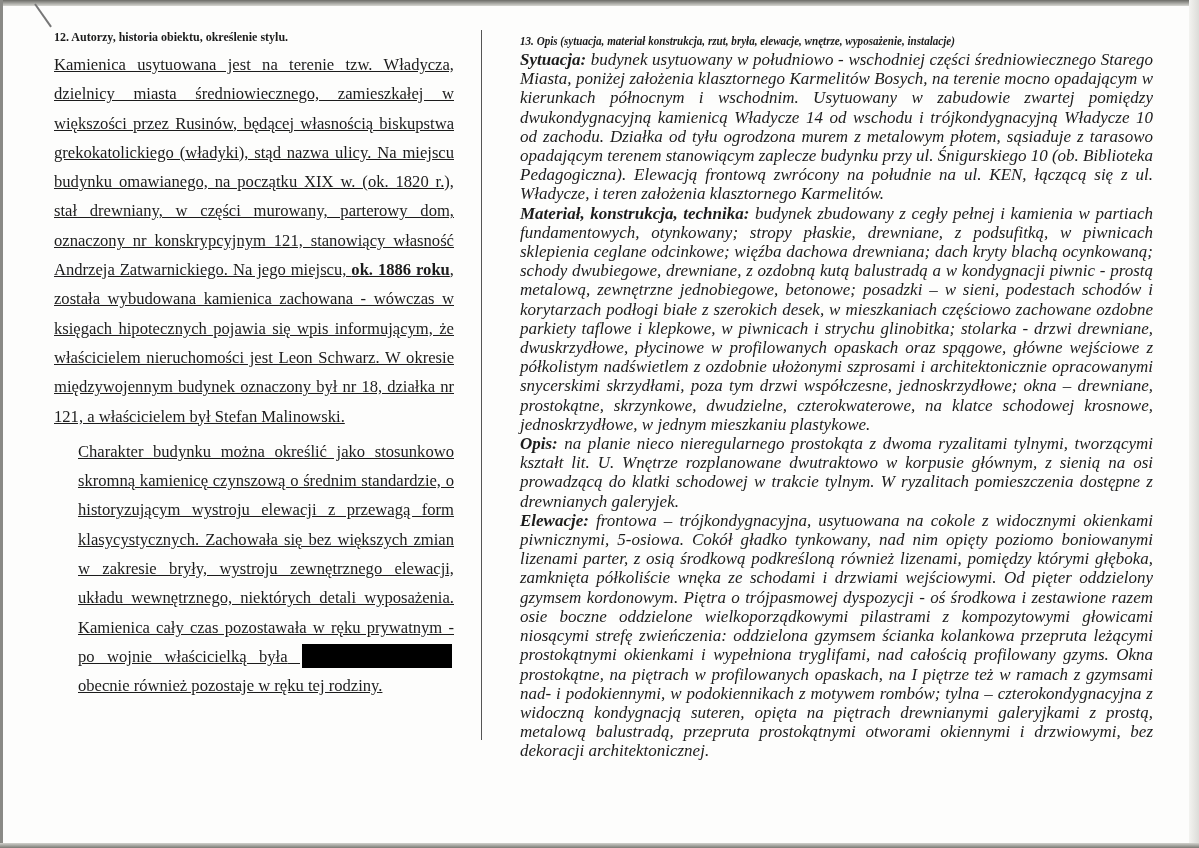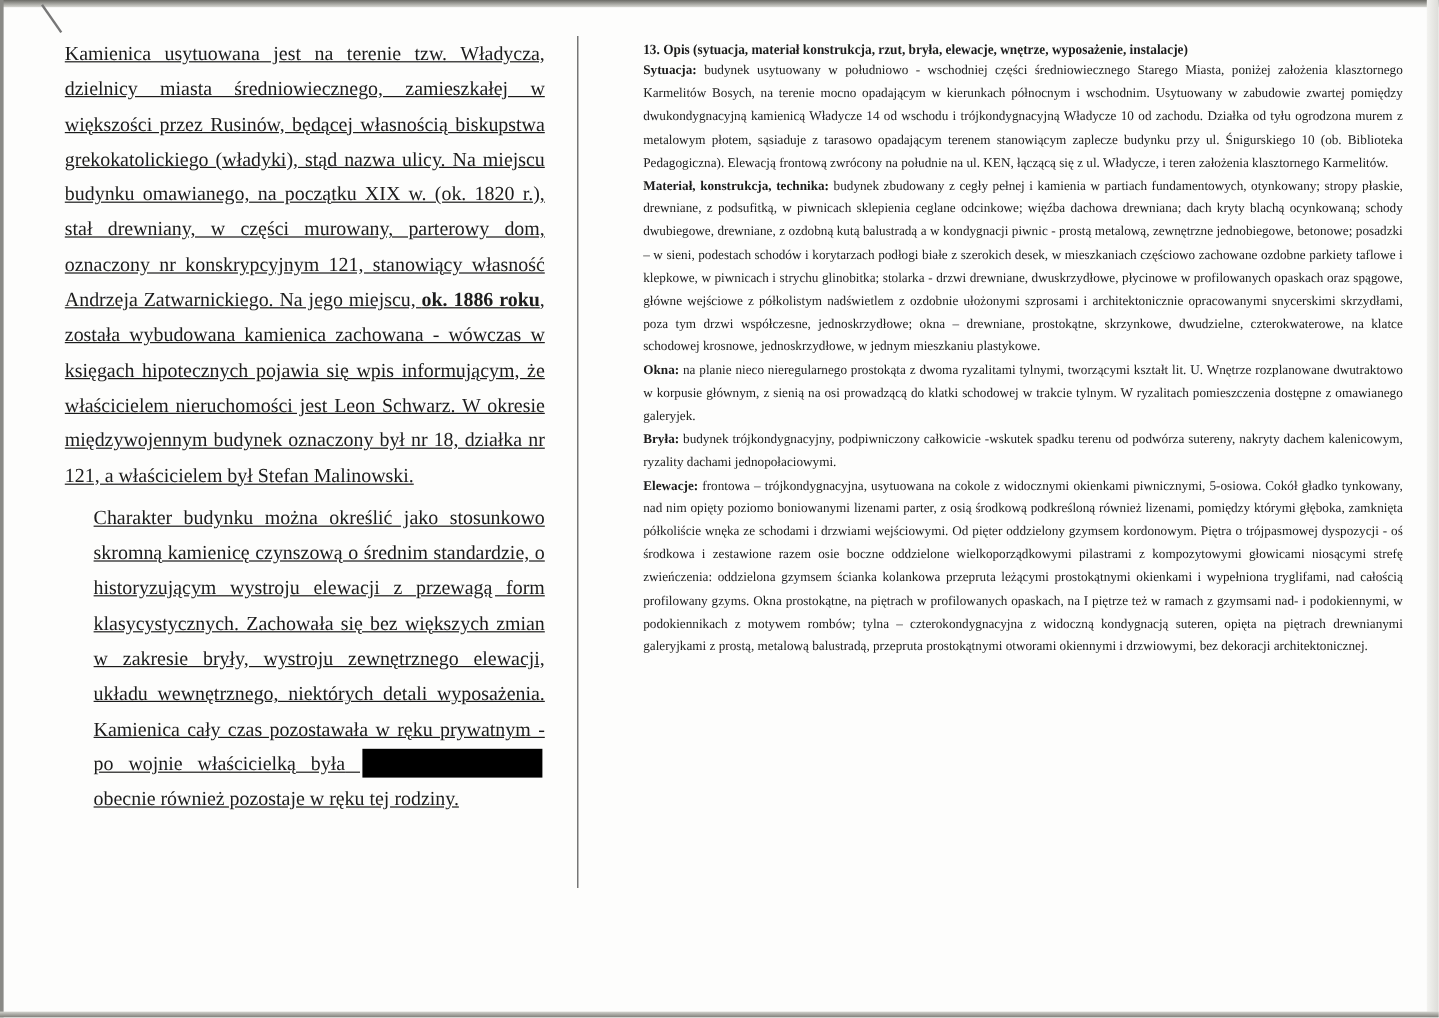--- a/index.html
+++ b/index.html
@@ -26,51 +26,51 @@
     }
     .left-body { font-size: 16.6px; line-height: 29.3px; text-align: justify; text-decoration: underline; }
     .left-body p { margin: 0; }
     .left-body p + p { margin-top: 6px; margin-left: 24px; }
     .redact {
       display: inline-block; width: 150px; height: 24px; background: #000;
       vertical-align: -6px; margin: 0 2px;
     }
 
     .col-right {
-      position: absolute; left: 536px; top: 34px; width: 633px;
+      position: absolute; left: 520px; top: 34px; width: 633px; font-style: italic;
     }
     .sec-head-right {
       font-size: 11.8px; font-weight: bold; margin: 0 0 1px 0;
       transform: scaleX(0.94); transform-origin: left;
       white-space: nowrap;
     }
-    .right-body { font-size: 11px; line-height: 19.2px; text-align: justify; }
+    .right-body { font-size: 17px; line-height: 19.2px; text-align: justify; }
     .right-body p { margin: 0; }
     .right-body b { font-weight: bold; }
   </style>
 </head>
 <body>
 
 <div class="scan-top"></div>
 <div class="scan-left"></div>
 <div class="scan-right"></div>
 <div class="scan-bottom"></div>
 <div class="crease"></div>
 
 <section class="col-left">
+  <h2 class="sec-head-left">12. Autorzy, historia obiektu, określenie stylu.</h2>
   <div class="left-body">
     <p><span>Kamienica usytuowana jest na terenie tzw. Władycza, dzielnicy miasta średniowiecznego, zamieszkałej w większości przez Rusinów, będącej własnością biskupstwa grekokatolickiego (władyki), stąd nazwa ulicy. Na miejscu budynku omawianego, na początku XIX w. (ok. 1820 r.), stał drewniany, w części murowany, parterowy dom, oznaczony nr konskrypcyjnym 121, stanowiący własność Andrzeja Zatwarnickiego. Na jego miejscu, </span><b>ok. 1886 roku</b><span>, została wybudowana kamienica zachowana - wówczas w księgach hipotecznych pojawia się wpis informującym, że właścicielem nieruchomości jest Leon Schwarz. W okresie międzywojennym budynek oznaczony był nr 18, działka nr 121, a właścicielem był Stefan Malinowski.</span></p>
     <p><span>Charakter budynku można określić jako stosunkowo skromną kamienicę czynszową o średnim standardzie, o historyzującym wystroju elewacji z przewagą form klasycystycznych. Zachowała się bez większych zmian w zakresie bryły, wystroju zewnętrznego elewacji, układu wewnętrznego, niektórych detali wyposażenia. Kamienica cały czas pozostawała w ręku prywatnym - po wojnie właścicielką była</span> <span class="redact"></span><span>obecnie również pozostaje w ręku tej rodziny.</span></p>
   </div>
 </section>
 
 <div class="rule-left"></div>
 
 <section class="col-right">
   <h2 class="sec-head-right">13. Opis (sytuacja, materiał konstrukcja, rzut, bryła, elewacje, wnętrze, wyposażenie, instalacje)</h2>
   <div class="right-body">
     <p><b>Sytuacja:</b><span> budynek usytuowany w południowo - wschodniej części średniowiecznego Starego Miasta, poniżej założenia klasztornego Karmelitów Bosych, na terenie mocno opadającym w kierunkach północnym i wschodnim. Usytuowany w zabudowie zwartej pomiędzy dwukondygnacyjną kamienicą Władycze 14 od wschodu i trójkondygnacyjną Władycze 10 od zachodu. Działka od tyłu ogrodzona murem z metalowym płotem, sąsiaduje z tarasowo opadającym terenem stanowiącym zaplecze budynku przy ul. Śnigurskiego 10 (ob. Biblioteka Pedagogiczna). Elewacją frontową zwrócony na południe na ul. KEN, łączącą się z ul. Władycze, i teren założenia klasztornego Karmelitów.</span></p>
     <p><b>Materiał, konstrukcja, technika:</b><span> budynek zbudowany z cegły pełnej i kamienia w partiach fundamentowych, otynkowany; stropy płaskie, drewniane, z podsufitką, w piwnicach sklepienia ceglane odcinkowe; więźba dachowa drewniana; dach kryty blachą ocynkowaną; schody dwubiegowe, drewniane, z ozdobną kutą balustradą a w kondygnacji piwnic - prostą metalową, zewnętrzne jednobiegowe, betonowe; posadzki – w sieni, podestach schodów i korytarzach podłogi białe z szerokich desek, w mieszkaniach częściowo zachowane ozdobne parkiety taflowe i klepkowe, w piwnicach i strychu glinobitka; stolarka - drzwi drewniane, dwuskrzydłowe, płycinowe w profilowanych opaskach oraz spągowe, główne wejściowe z półkolistym nadświetlem z ozdobnie ułożonymi szprosami i architektonicznie opracowanymi snycerskimi skrzydłami, poza tym drzwi współczesne, jednoskrzydłowe; okna – drewniane, prostokątne, skrzynkowe, dwudzielne, czterokwaterowe, na klatce schodowej krosnowe, jednoskrzydłowe, w jednym mieszkaniu plastykowe.</span></p>
-    <p><b>Okna:</b><span> na planie nieco nieregularnego prostokąta z dwoma ryzalitami tylnymi, tworzącymi kształt lit. U. Wnętrze rozplanowane dwutraktowo w korpusie głównym, z sienią na osi prowadzącą do klatki schodowej w trakcie tylnym. W ryzalitach pomieszczenia dostępne z omawianego galeryjek.</span></p>
-    <p><b>Bryła:</b><span> budynek trójkondygnacyjny, podpiwniczony całkowicie -wskutek spadku terenu od podwórza sutereny, nakryty dachem kalenicowym, ryzality dachami jednopołaciowymi.</span></p>
+    <p><b>Opis:</b><span> na planie nieco nieregularnego prostokąta z dwoma ryzalitami tylnymi, tworzącymi kształt lit. U. Wnętrze rozplanowane dwutraktowo w korpusie głównym, z sienią na osi prowadzącą do klatki schodowej w trakcie tylnym. W ryzalitach pomieszczenia dostępne z drewnianych galeryjek.</span></p>
     <p><b>Elewacje:</b><span> frontowa – trójkondygnacyjna, usytuowana na cokole z widocznymi okienkami piwnicznymi, 5-osiowa. Cokół gładko tynkowany, nad nim opięty poziomo boniowanymi lizenami parter, z osią środkową podkreśloną również lizenami, pomiędzy którymi głęboka, zamknięta półkoliście wnęka ze schodami i drzwiami wejściowymi. Od pięter oddzielony gzymsem kordonowym. Piętra o trójpasmowej dyspozycji - oś środkowa i zestawione razem osie boczne oddzielone wielkoporządkowymi pilastrami z kompozytowymi głowicami niosącymi strefę zwieńczenia: oddzielona gzymsem ścianka kolankowa przepruta leżącymi prostokątnymi okienkami i wypełniona tryglifami, nad całością profilowany gzyms. Okna prostokątne, na piętrach w profilowanych opaskach, na I piętrze też w ramach z gzymsami nad- i podokiennymi, w podokiennikach z motywem rombów; tylna – czterokondygnacyjna z widoczną kondygnacją suteren, opięta na piętrach drewnianymi galeryjkami z prostą, metalową balustradą, przepruta prostokątnymi otworami okiennymi i drzwiowymi, bez dekoracji architektonicznej.</span></p>
   </div>
 </section>
 
 </body></html>

